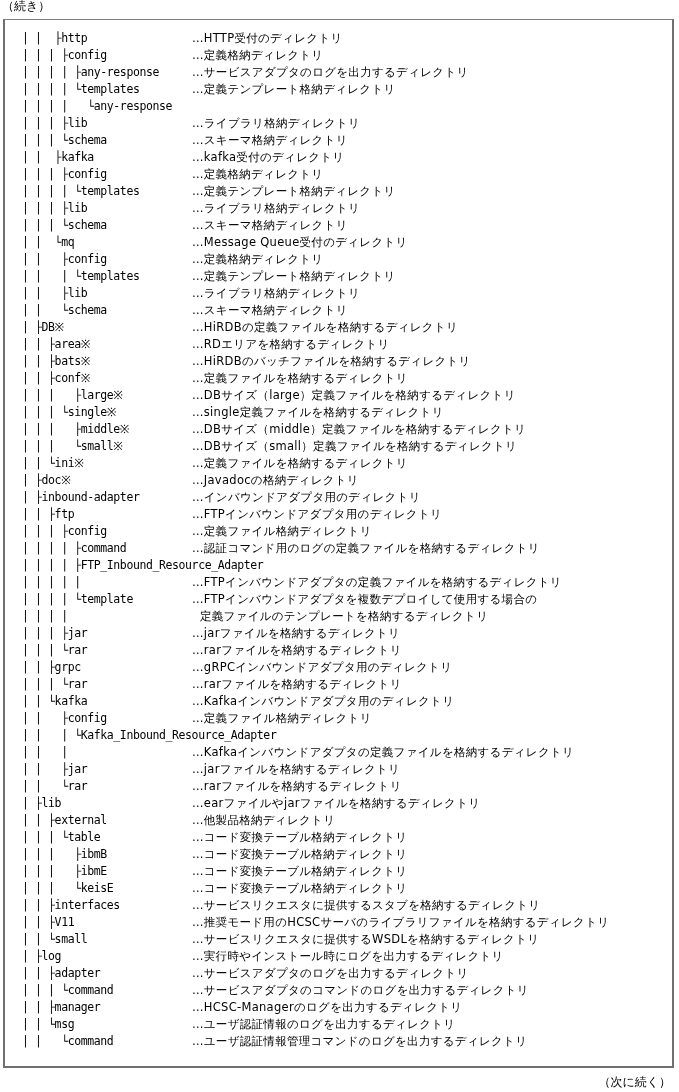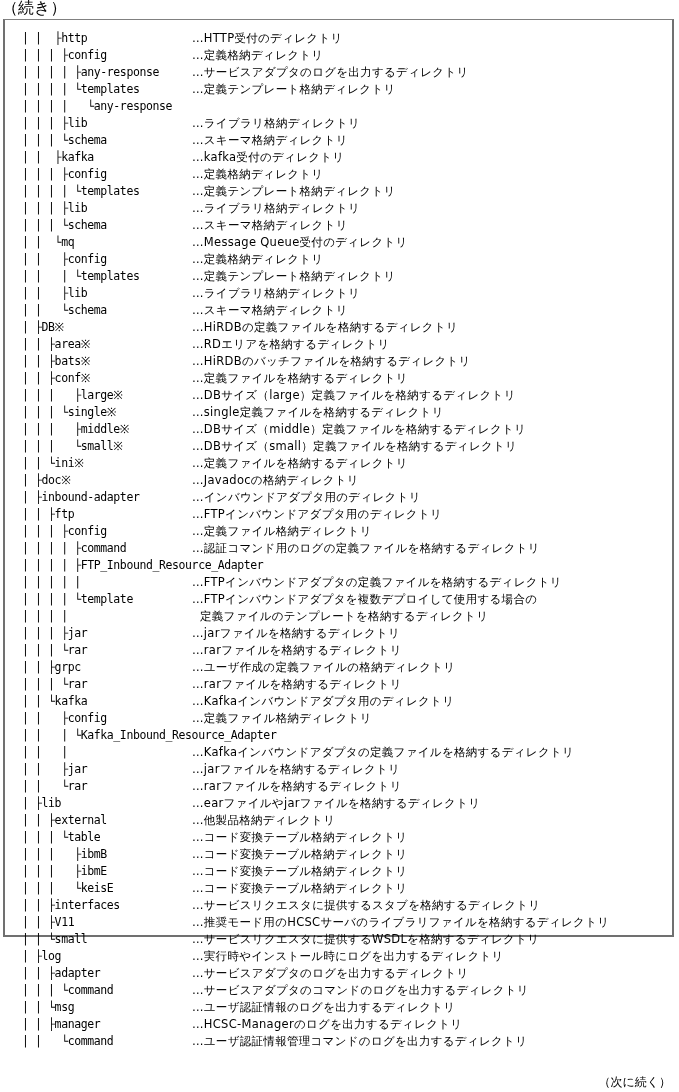--- a/index.html
+++ b/index.html
@@ -8,38 +8,38 @@
       height: 1092px;
       position: relative;
       overflow: hidden;
       font-family: "DejaVu Sans Mono", "Liberation Mono", monospace;
       color: #000000;
     }
     .caption-top {
       position: absolute;
       left: 2px;
       top: 0px;
-      font-size: 16px;
+      font-size: 12px;
       line-height: 15px;
-      font-family: Liberation Sans, sans-serif;
+      font-family: Liberation Mono, monospace;
     }
     .caption-bottom {
       position: absolute;
       right: 8px;
       top: 1075px;
       font-size: 12px;
       line-height: 15px;
       font-family: Liberation Sans, sans-serif;
     }
     .tree-box {
       position: absolute;
       left: 3px;
       top: 19px;
       width: 671px;
-      height: 918px;
+      height: 1049px;
       border: 1px solid #808080;
       border-left: 2px solid #707070;
       border-right: 2px solid #707070;
       border-bottom: 2px solid #707070;
       box-sizing: border-box;
     }
     .rows {
       position: absolute;
       left: 0;
       top: 10px;
@@ -104,39 +104,39 @@
       <div class="row"><span class="path">| ├inbound-adapter</span><span class="desc">…インバウンドアダプタ用のディレクトリ</span></div>
       <div class="row"><span class="path">| | ├ftp</span><span class="desc">…FTPインバウンドアダプタ用のディレクトリ</span></div>
       <div class="row"><span class="path">| | | ├config</span><span class="desc">…定義ファイル格納ディレクトリ</span></div>
       <div class="row"><span class="path">| | | | ├command</span><span class="desc">…認証コマンド用のログの定義ファイルを格納するディレクトリ</span></div>
       <div class="row"><span class="path">| | | | ├FTP_Inbound_Resource_Adapter</span><span class="desc"></span></div>
       <div class="row"><span class="path">| | | | |</span><span class="desc">…FTPインバウンドアダプタの定義ファイルを格納するディレクトリ</span></div>
       <div class="row"><span class="path">| | | | └template</span><span class="desc">…FTPインバウンドアダプタを複数デプロイして使用する場合の</span></div>
       <div class="row"><span class="path">| | | |</span><span class="desc">  定義ファイルのテンプレートを格納するディレクトリ</span></div>
       <div class="row"><span class="path">| | | ├jar</span><span class="desc">…jarファイルを格納するディレクトリ</span></div>
       <div class="row"><span class="path">| | | └rar</span><span class="desc">…rarファイルを格納するディレクトリ</span></div>
-      <div class="row"><span class="path">| | ├grpc</span><span class="desc">…ユーザ作成の定義ファイルの格納ディレクトリ</span></div>
+      <div class="row"><span class="path">| | ├grpc</span><span class="desc">…gRPCインバウンドアダプタ用のディレクトリ</span></div>
       <div class="row"><span class="path">| | | └rar</span><span class="desc">…rarファイルを格納するディレクトリ</span></div>
       <div class="row"><span class="path">| | └kafka</span><span class="desc">…Kafkaインバウンドアダプタ用のディレクトリ</span></div>
       <div class="row"><span class="path">| |   ├config</span><span class="desc">…定義ファイル格納ディレクトリ</span></div>
       <div class="row"><span class="path">| |   | └Kafka_Inbound_Resource_Adapter</span><span class="desc"></span></div>
       <div class="row"><span class="path">| |   |</span><span class="desc">…Kafkaインバウンドアダプタの定義ファイルを格納するディレクトリ</span></div>
       <div class="row"><span class="path">| |   ├jar</span><span class="desc">…jarファイルを格納するディレクトリ</span></div>
       <div class="row"><span class="path">| |   └rar</span><span class="desc">…rarファイルを格納するディレクトリ</span></div>
       <div class="row"><span class="path">| ├lib</span><span class="desc">…earファイルやjarファイルを格納するディレクトリ</span></div>
       <div class="row"><span class="path">| | ├external</span><span class="desc">…他製品格納ディレクトリ</span></div>
       <div class="row"><span class="path">| | | └table</span><span class="desc">…コード変換テーブル格納ディレクトリ</span></div>
       <div class="row"><span class="path">| | |   ├ibmB</span><span class="desc">…コード変換テーブル格納ディレクトリ</span></div>
       <div class="row"><span class="path">| | |   ├ibmE</span><span class="desc">…コード変換テーブル格納ディレクトリ</span></div>
       <div class="row"><span class="path">| | |   └keisE</span><span class="desc">…コード変換テーブル格納ディレクトリ</span></div>
       <div class="row"><span class="path">| | ├interfaces</span><span class="desc">…サービスリクエスタに提供するスタブを格納するディレクトリ</span></div>
       <div class="row"><span class="path">| | ├V11</span><span class="desc">…推奨モード用のHCSCサーバのライブラリファイルを格納するディレクトリ</span></div>
       <div class="row"><span class="path">| | └small</span><span class="desc">…サービスリクエスタに提供するWSDLを格納するディレクトリ</span></div>
       <div class="row"><span class="path">| ├log</span><span class="desc">…実行時やインストール時にログを出力するディレクトリ</span></div>
       <div class="row"><span class="path">| | ├adapter</span><span class="desc">…サービスアダプタのログを出力するディレクトリ</span></div>
       <div class="row"><span class="path">| | | └command</span><span class="desc">…サービスアダプタのコマンドのログを出力するディレクトリ</span></div>
+      <div class="row"><span class="path">| | ├manager</span><span class="desc">…HCSC-Managerのログを出力するディレクトリ</span></div>
       <div class="row"><span class="path">| | └msg</span><span class="desc">…ユーザ認証情報のログを出力するディレクトリ</span></div>
-      <div class="row"><span class="path">| | ├manager</span><span class="desc">…HCSC-Managerのログを出力するディレクトリ</span></div>
       <div class="row"><span class="path">| |   └command</span><span class="desc">…ユーザ認証情報管理コマンドのログを出力するディレクトリ</span></div>
     </div>
 </div>
 
 <div class="caption-bottom">（次に続く）</div>
 
 </body></html>

